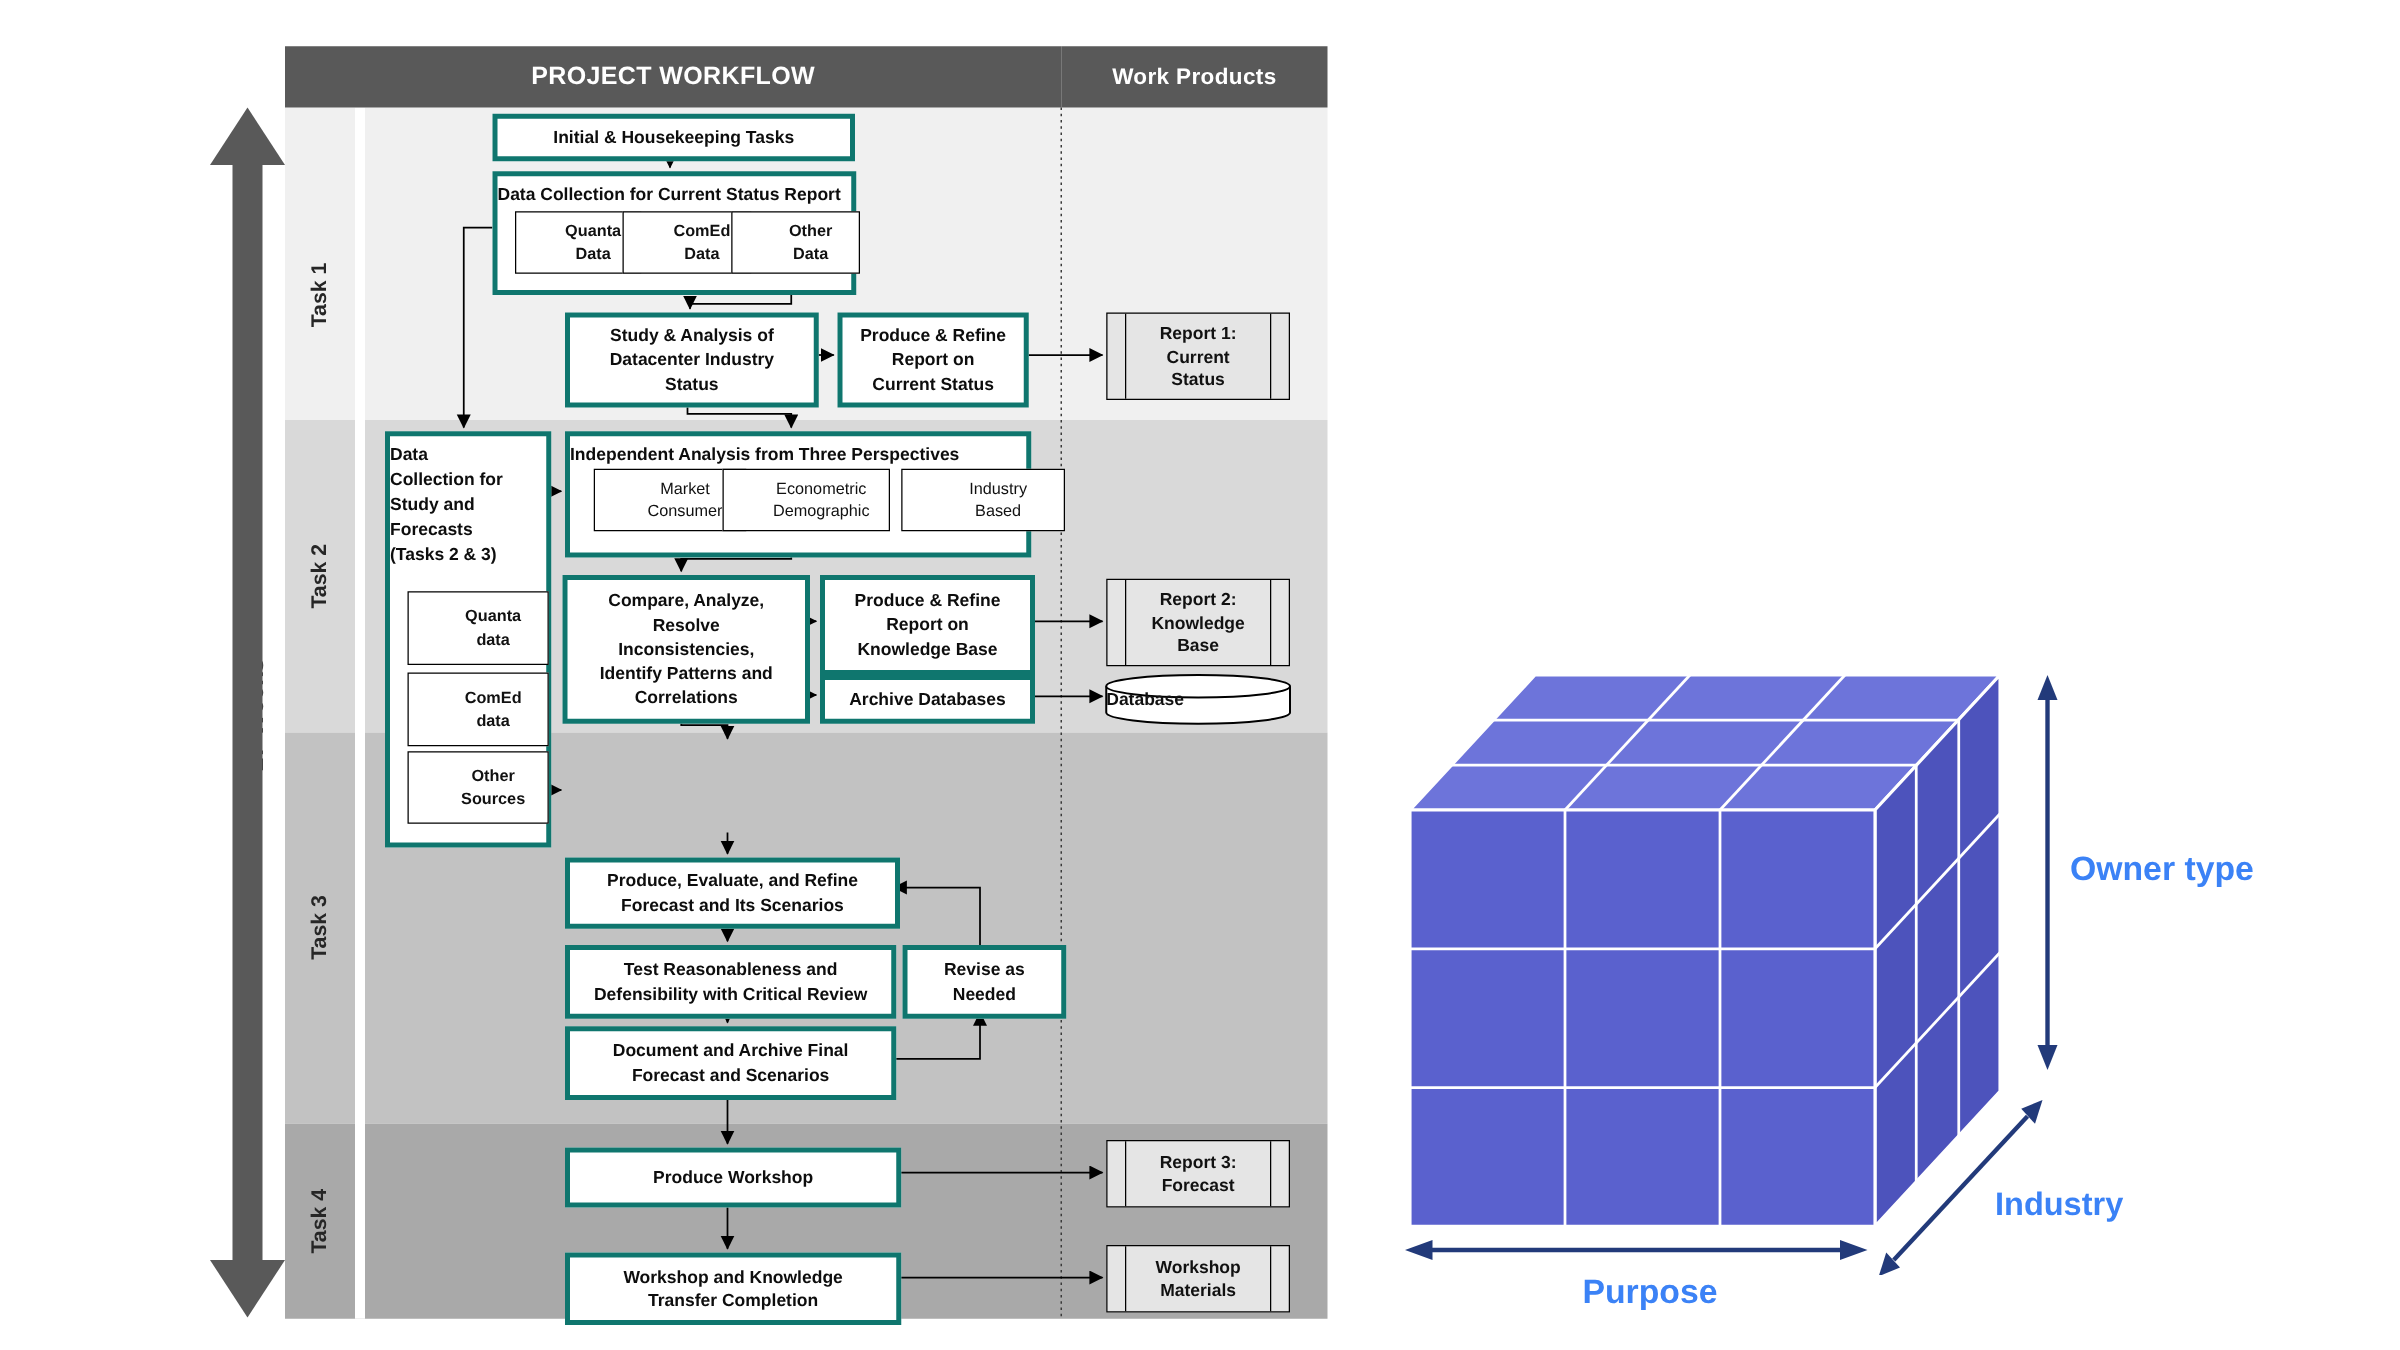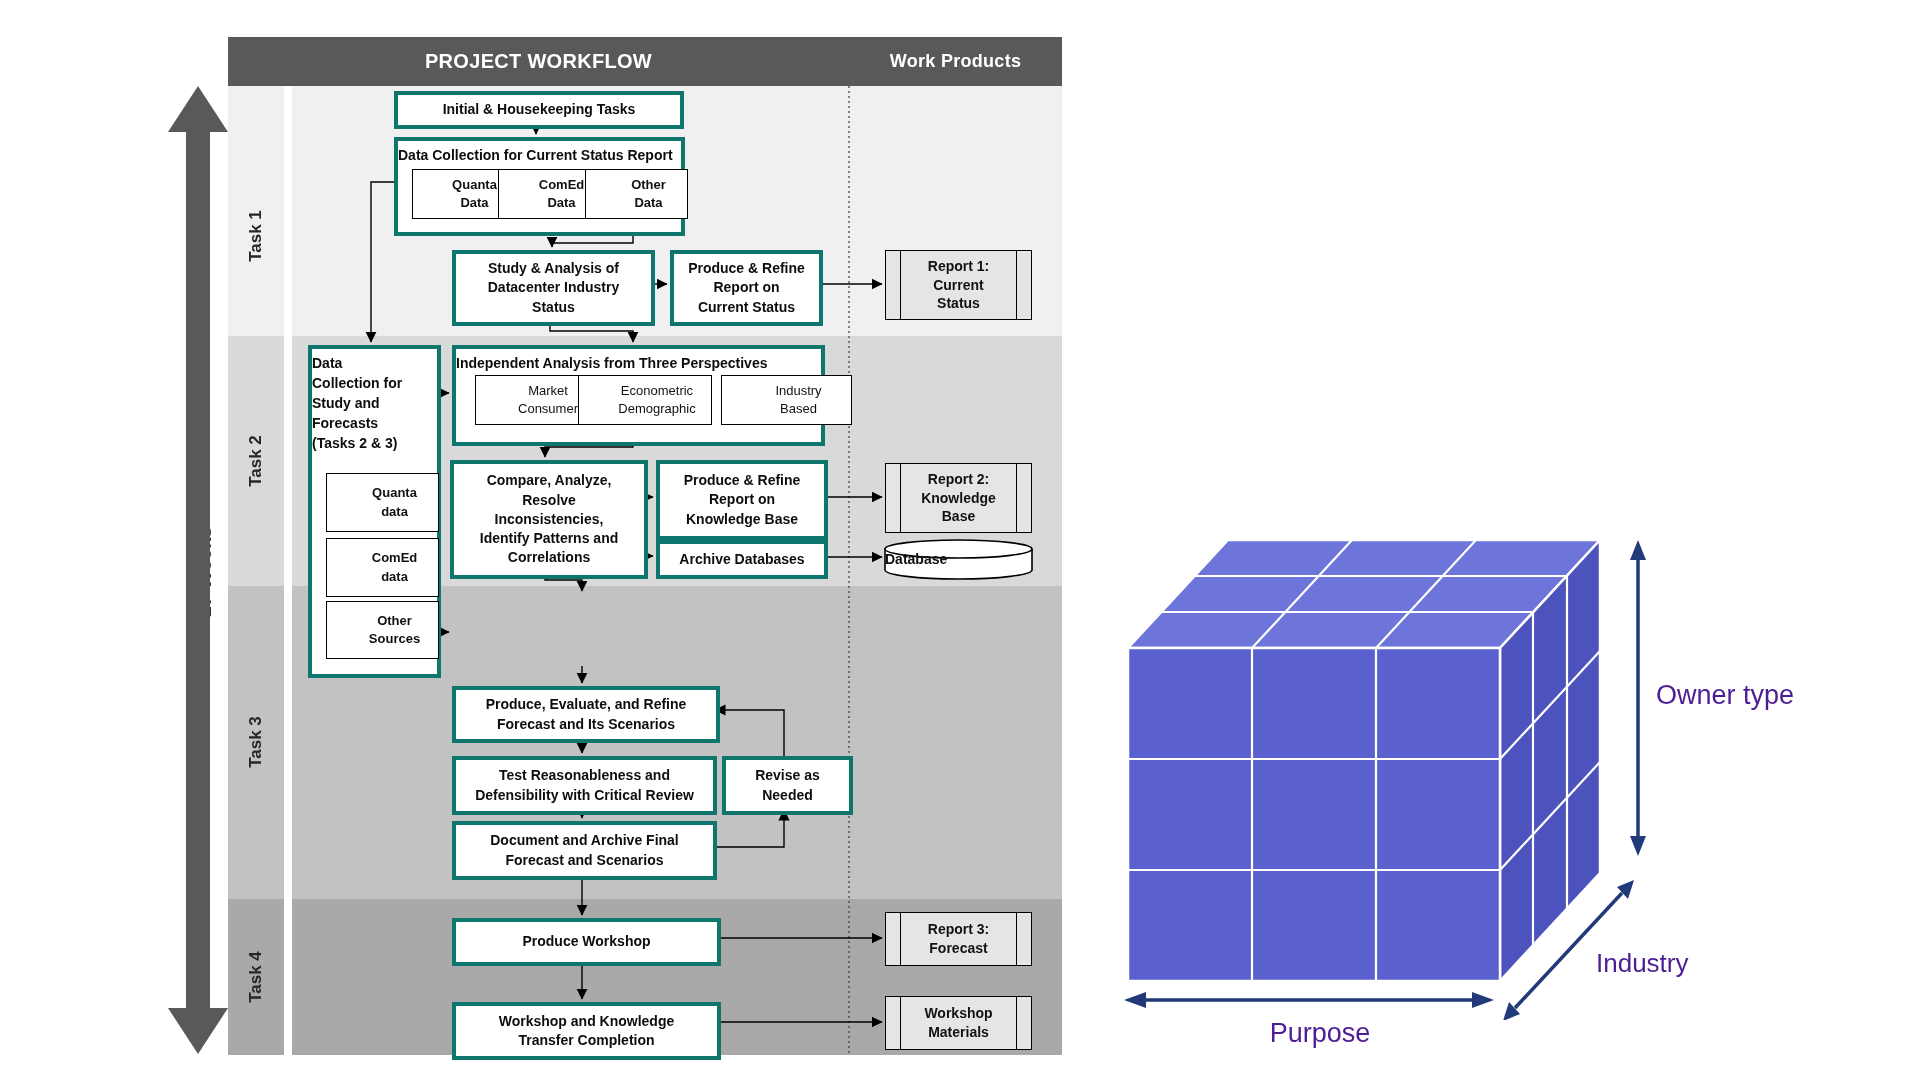--- a/index.html
+++ b/index.html
@@ -21,21 +21,21 @@
   
   .rb{position:absolute;background:#e5e5e5;border:1.6px solid #000;display:flex;align-items:center;justify-content:center;
       text-align:center;font-weight:bold;font-size:14px;line-height:1.35;white-space:pre-line;z-index:5;}
   .rb::before,.rb::after{content:"";position:absolute;top:0;bottom:0;width:0;border-left:1.4px solid #000;}
   .rb::before{left:14px;} .rb::after{right:14px;}
   
   .vlabel{position:absolute;display:flex;align-items:center;justify-content:center;transform:rotate(-90deg);
           font-weight:bold;font-size:17px;color:#262626;}
   .weeks{font-weight:600;font-size:20px;color:#333;background:#fff;padding:2px 6px;}
   .dbtext{position:absolute;left:885px;top:551px;width:147px;text-align:left;font-weight:bold;font-size:14px;z-index:7;}
-  .cube-label{position:absolute;font-weight:normal;color:#4c1d95;z-index:4;}
+  .cube-label{position:absolute;font-weight:bold;color:#3b82f6;z-index:4;}
   svg{position:absolute;left:0;top:0;}
 </style>
 </head>
 <body>
 
 <div class="stage">
 
   <div class="band" style="left:228px;top:86px;width:834px;height:250px;background:#f0f0f0;"></div>
   <div class="band" style="left:228px;top:336px;width:834px;height:250px;background:#d9d9d9;"></div>
   <div class="band" style="left:228px;top:586px;width:834px;height:313px;background:#c2c2c2;"></div>

